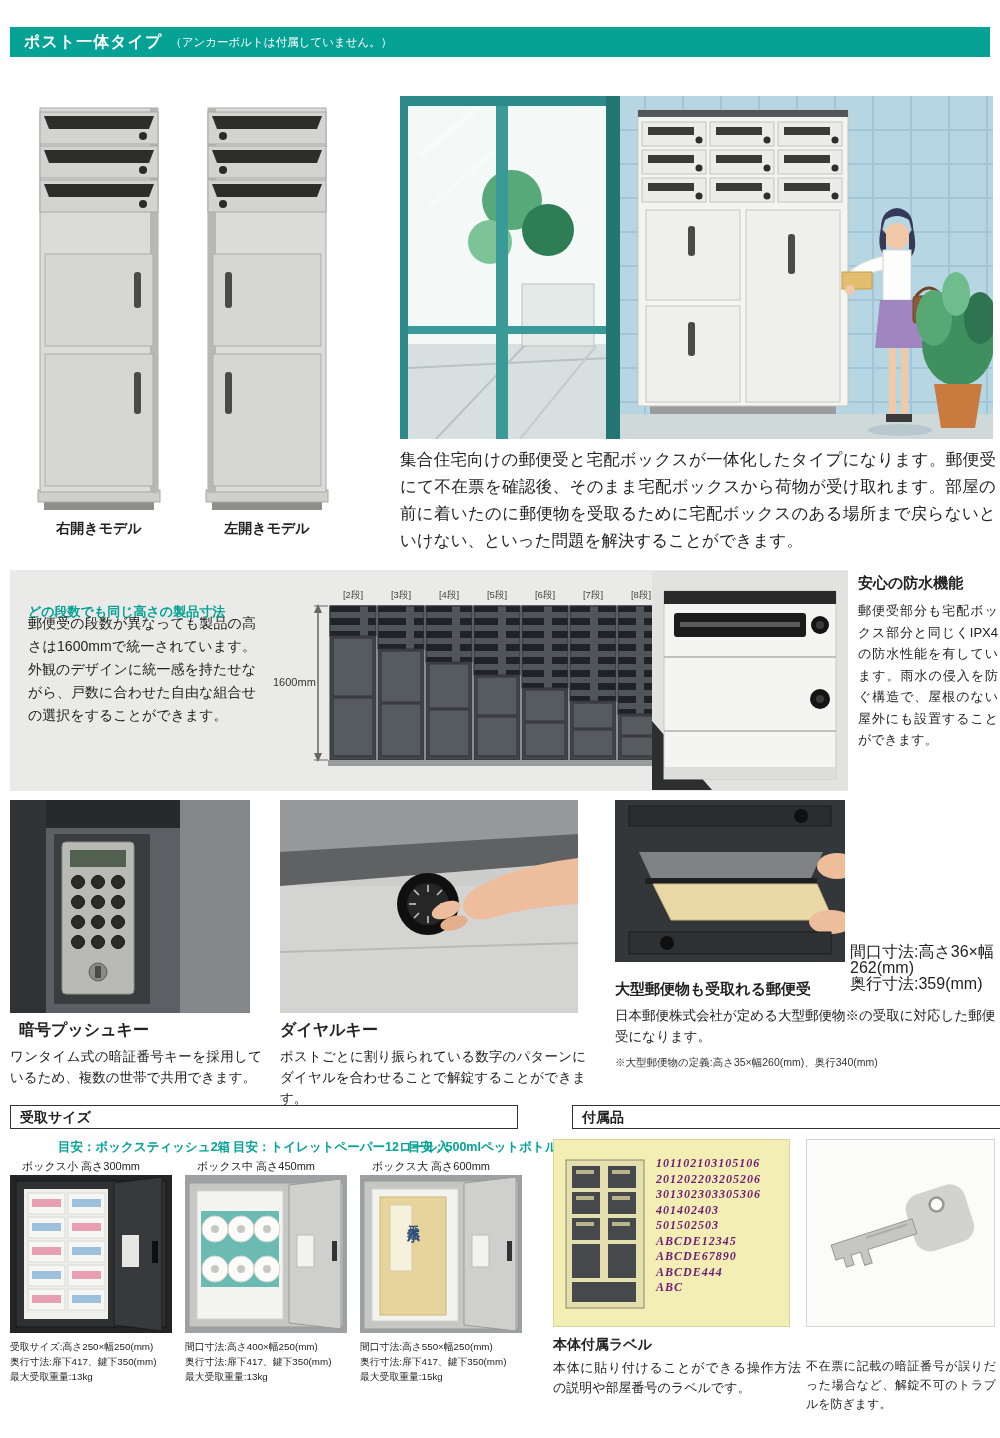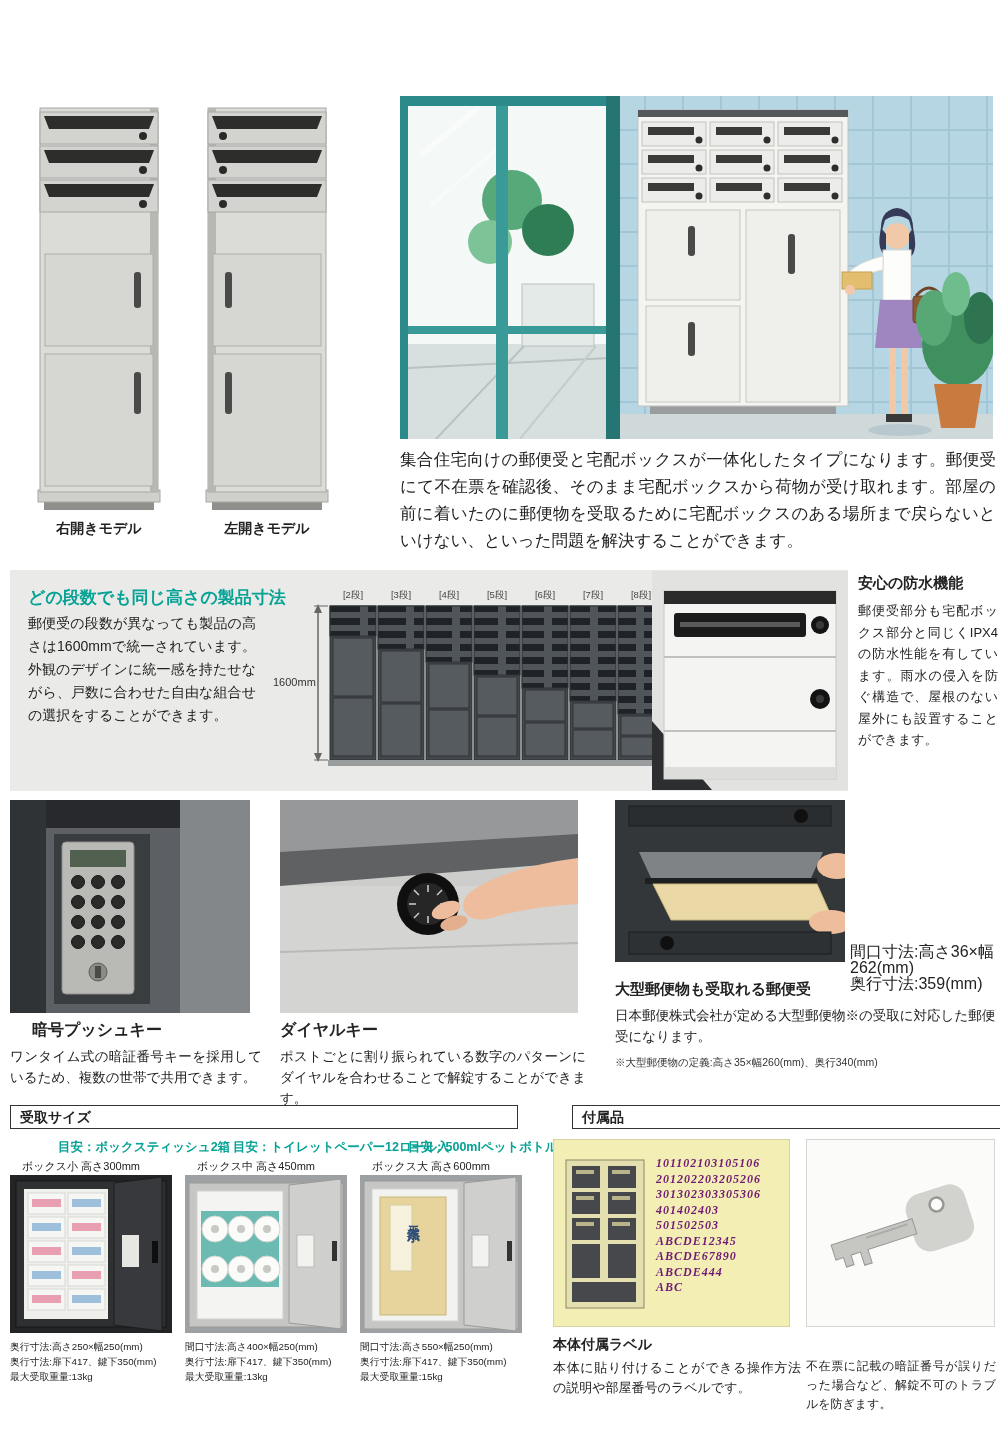--- a/index.html
+++ b/index.html
@@ -21,33 +21,33 @@
   .photo1{left:28px;top:104px;width:142px;height:410px;}
   .photo2{left:196px;top:104px;width:142px;height:410px;}
   .mirror{transform:scaleX(-1);}
   .cap1{left:28px;top:520px;width:142px;text-align:center;font-size:14px;font-weight:bold;}
   .cap2{left:196px;top:520px;width:142px;text-align:center;font-size:14px;font-weight:bold;}
   .illu{left:400px;top:96px;width:593px;height:343px;}
   .intro{left:400px;top:446px;width:596px;font-size:16.5px;line-height:27px;text-align:justify;}
 
   
   .graybox{left:10px;top:570px;width:838px;height:221px;background:var(--panel);}
-  .u-title{left:28px;top:586px;font-size:17px;font-weight:bold;color:var(--accent);}
+  .u-title{left:28px;top:603px;font-size:13px;font-weight:bold;color:var(--accent);}
   .u-body{left:28px;top:612px;width:228px;font-size:14px;line-height:23px;text-align:justify;}
   .lineup{left:272px;top:576px;width:400px;height:206px;}
   .wp-img{left:652px;top:571px;width:196px;height:219px;}
   .wp-title{left:858px;top:574px;font-size:15px;font-weight:bold;}
   .wp-body{left:858px;top:600px;width:140px;font-size:13px;line-height:21.5px;text-align:justify;}
 
   
   .f1-img{left:10px;top:800px;width:240px;height:213px;}
   .f2-img{left:280px;top:800px;width:298px;height:213px;}
   .f3-img{left:615px;top:800px;width:230px;height:162px;}
   .f3-dims{left:850px;top:944px;width:188px;font-size:16px;line-height:16px;}
-  .f1-title{left:23px;top:1020px;font-size:16px;font-weight:bold;padding-left:9px;}
+  .f1-title{left:10px;top:1020px;font-size:16px;font-weight:bold;padding-left:9px;}
   .f1-body{left:10px;top:1046px;width:252px;font-size:13.5px;line-height:21px;text-align:justify;}
   .f2-title{left:280px;top:1020px;font-size:16px;font-weight:bold;}
   .f2-body{left:280px;top:1046px;width:306px;font-size:13.5px;line-height:21px;text-align:justify;}
   .f3-title{left:615px;top:980px;font-size:15px;font-weight:bold;}
   .f3-body{left:615px;top:1005px;width:382px;font-size:13.5px;line-height:21px;}
   .f3-notes{left:615px;top:1054px;width:382px;font-size:10.5px;line-height:16px;color:#333;}
 
   
   .hdr-box{height:24px;border:1px solid #333;background:#fff;font-size:14px;font-weight:bold;line-height:22px;padding-left:9px;}
   .sizes-hdr{left:10px;top:1105px;width:508px;}
@@ -75,20 +75,24 @@
   .key-title{left:806px;top:1336px;font-size:13px;font-weight:bold;}
   .key-body{left:806px;top:1357px;width:190px;font-size:12px;line-height:19px;text-align:justify;}
 
   svg{display:block;width:100%;height:100%;}
 </style>
 </head>
 <body>
 
 <div class="page">
 
+  <div class="abs banner">
+    <span class="banner-title">ポスト一体タイプ</span>
+    <span class="banner-sub">（アンカーボルトは付属していません。）</span>
+  </div>
 
   <div class="abs photo1">
     <svg viewBox="0 0 142 410">
       <rect x="16" y="396" width="110" height="10" fill="#8f8f8c"></rect>
       <rect x="10" y="386" width="122" height="12" fill="#cfcfcb" stroke="#a8a8a5"></rect>
       <rect x="12" y="4" width="118" height="384" fill="#dbdbd8" stroke="#a8a8a5"></rect>
       <rect x="122" y="4" width="8" height="384" fill="#b7b7b4"></rect>
       <g>
         <rect x="12" y="8" width="118" height="32" fill="#d3d3d0" stroke="#a8a8a5"></rect>
         <polygon points="16,12 126,12 121,25 21,25" fill="#2d2d2b"></polygon>
@@ -432,21 +436,21 @@
             <rect x="22" y="120" width="29" height="8" fill="#e8a0b0" stroke="none"></rect>
           <rect x="58" y="114" width="37" height="21" fill="#f6f6f4"></rect>
             <rect x="62" y="120" width="29" height="8" fill="#9fc0dd" stroke="none"></rect>
         </g>
         <polygon points="104,8 152,2 152,156 104,150" fill="#37393c" stroke="#1c1e20"></polygon>
         <rect x="112" y="60" width="17" height="32" fill="#e6e6e3"></rect>
         <rect x="142" y="66" width="6" height="22" fill="#0f0f0f"></rect>
       </svg>
     </div>
     <div class="sc-dims">
-      <div>奥行寸法:高さ250×幅250(mm)</div>
+      <div>受取サイズ:高さ250×幅250(mm)</div>
       <div>奥行寸法:扉下417、鍵下350(mm)</div>
       <div>最大受取重量:13kg</div>
     </div>
   </div>
 
   <div class="sc-col sc sc1">
     <div class="sc-guide">目安：トイレットペーパー12ロール入</div>
     <div class="sc-box">ボックス中 高さ450mm</div>
     <div class="sc-img">
       <svg viewBox="0 0 162 158">

